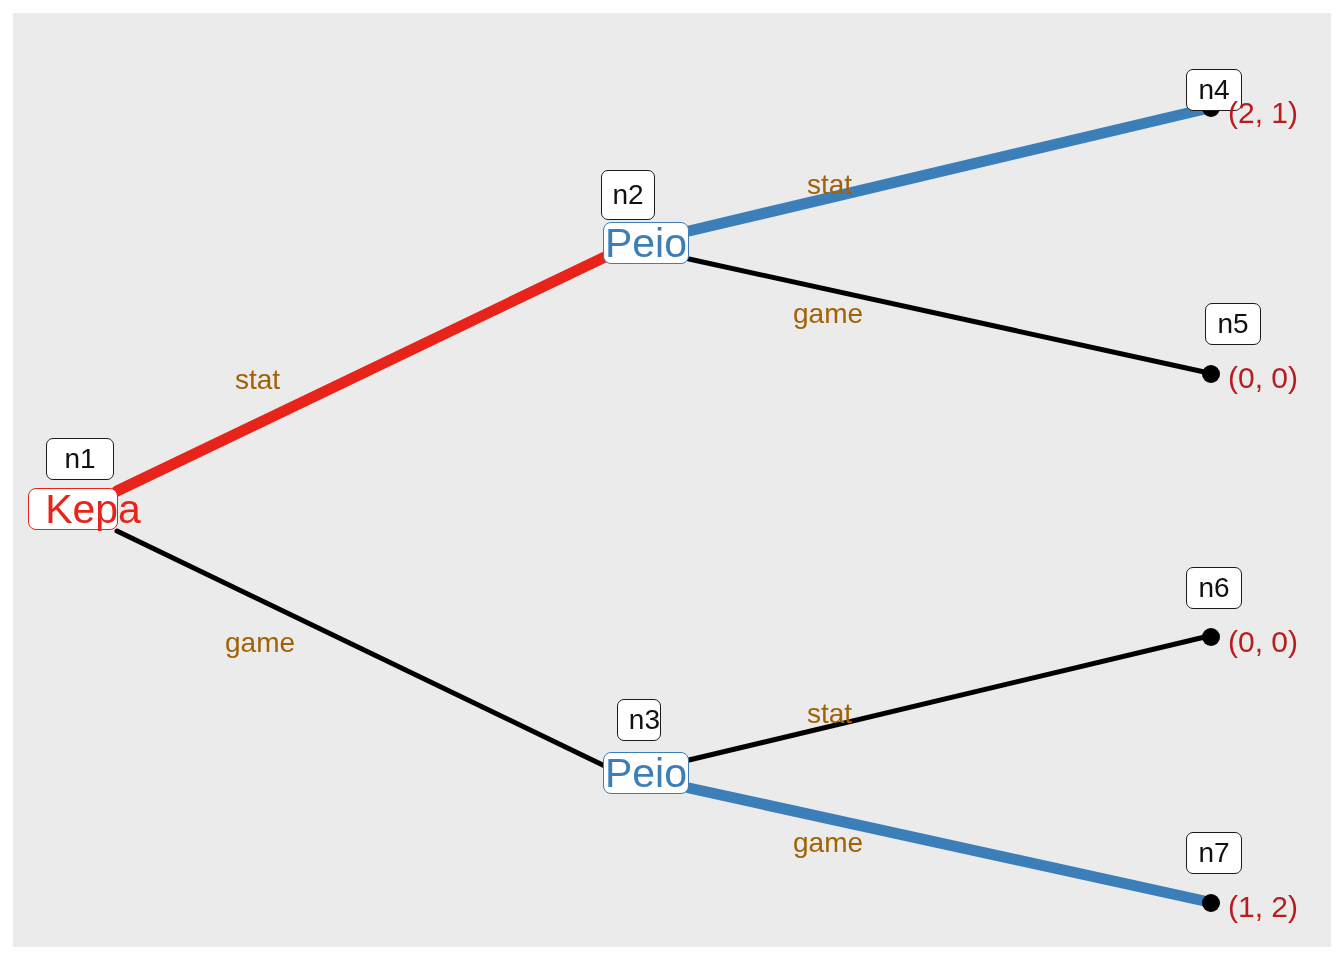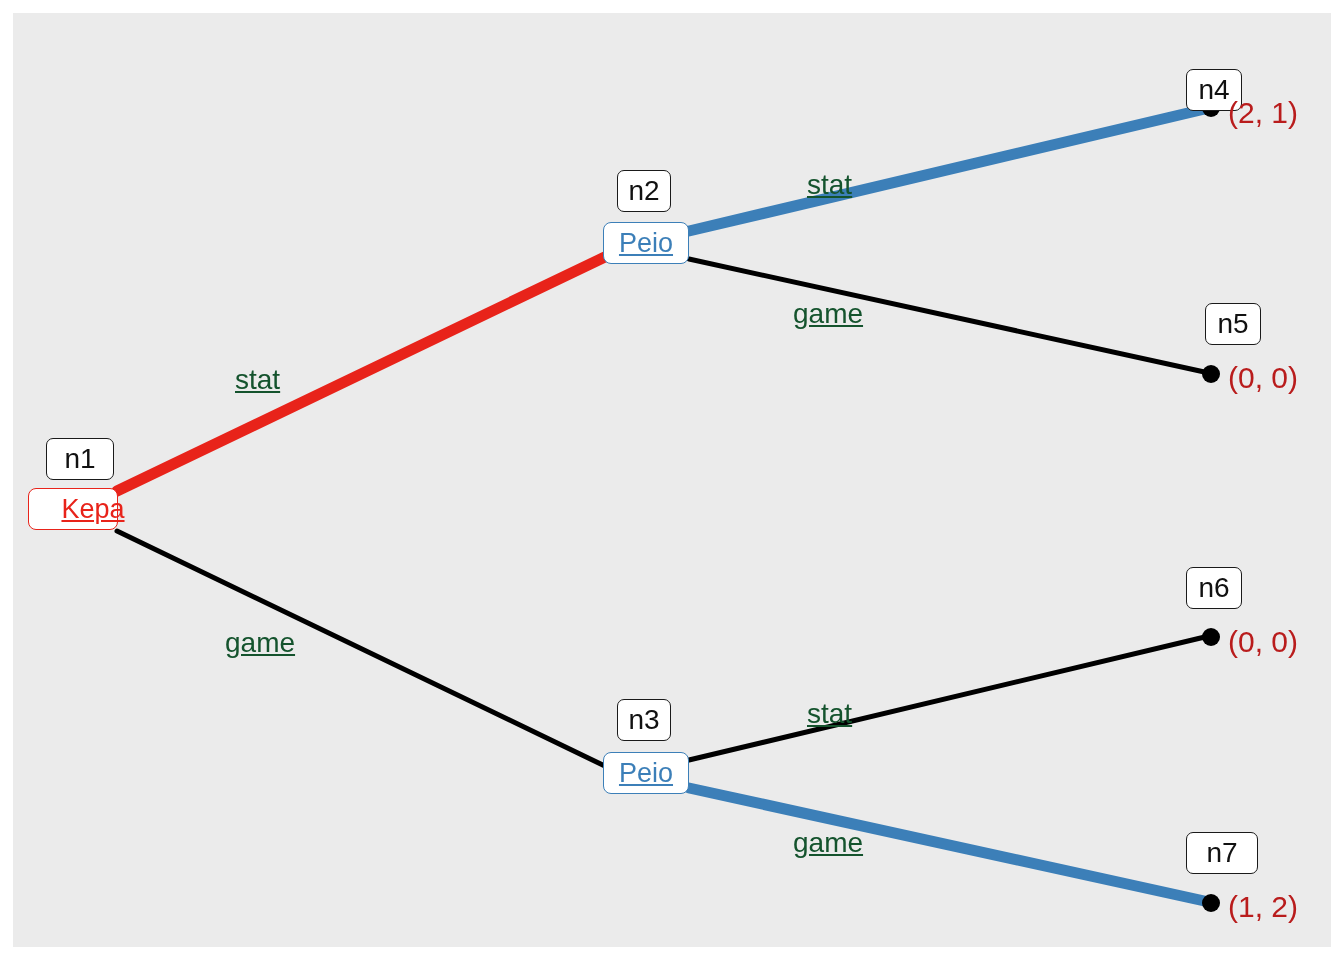--- a/index.html
+++ b/index.html
@@ -27,24 +27,23 @@
     height: 934px;
   }
   .node-box {
     position: absolute;
     box-sizing: border-box;
     background: #ffffff;
     border-radius: 8px;
     display: flex;
     align-items: center;
     justify-content: center;
-    font-size: 27px;
+    font-size: 41px;
     line-height: 1;
     white-space: nowrap;
-    text-decoration: underline;
   }
   .node-box.kepa {
     border: 1.5px solid #e8231a;
     color: #e8231a;
     padding-left: 40px;
   }
   .node-box.peio {
     border: 1.5px solid #3c7fb8;
     color: #3c7fb8;
   }
@@ -59,23 +58,22 @@
     justify-content: center;
     font-size: 28px;
     line-height: 1;
     color: #111111;
     white-space: nowrap;
   }
   .edge-label {
     position: absolute;
     font-size: 28px;
     line-height: 1;
-    color: #14532d;
+    color: #a16207;
     white-space: nowrap;
-    text-decoration: underline;
   }
   .payoff-label {
     position: absolute;
     font-size: 30px;
     line-height: 1;
     color: #b91c1c;
     white-space: nowrap;
   }
 </style>
 </head>
@@ -100,41 +98,41 @@
     <circle cx="1198" cy="95" r="9" fill="#000000"></circle>
     <circle cx="1198" cy="361" r="9" fill="#000000"></circle>
     <circle cx="1198" cy="624" r="9" fill="#000000"></circle>
     <circle cx="1198" cy="890" r="9" fill="#000000"></circle>
   </svg>
 
   <div class="id-box" style="left:33px; top:425px; width:68px; height:42px;">
     <span>n1</span>
   </div>
 
-  <div class="id-box" style="left:604px; top:157px; width:54px; height:42px;">
+  <div class="id-box" style="left:588px; top:157px; width:54px; height:50px;">
     <span>n2</span>
   </div>
 
-  <div class="id-box" style="left:604px; top:686px; width:54px; height:42px;">
+  <div class="id-box" style="left:604px; top:686px; width:44px; height:42px;justify-content:flex-end;">
     <span>n3</span>
   </div>
 
   <div class="id-box" style="left:1173px; top:25px; width:56px; height:42px;margin-top:31px;">
     <span>n4</span>
   </div>
 
   <div class="id-box" style="left:1192px; top:290px; width:56px; height:42px;">
     <span>n5</span>
   </div>
 
   <div class="id-box" style="left:1173px; top:554px; width:56px; height:42px;align-items:center;">
     <span>n6</span>
   </div>
 
-  <div class="id-box" style="left:1173px; top:819px; width:72px; height:42px;">
+  <div class="id-box" style="left:1173px; top:819px; width:56px; height:42px;">
     <span>n7</span>
   </div>
 
   <div class="node-box kepa" style="left:15px; top:475px; width:90px; height:42px;">
     <span>Kepa</span>
   </div>
 
   <div class="node-box peio" style="left:590px; top:209px; width:86px; height:42px;">
     <span>Peio</span>
   </div>

